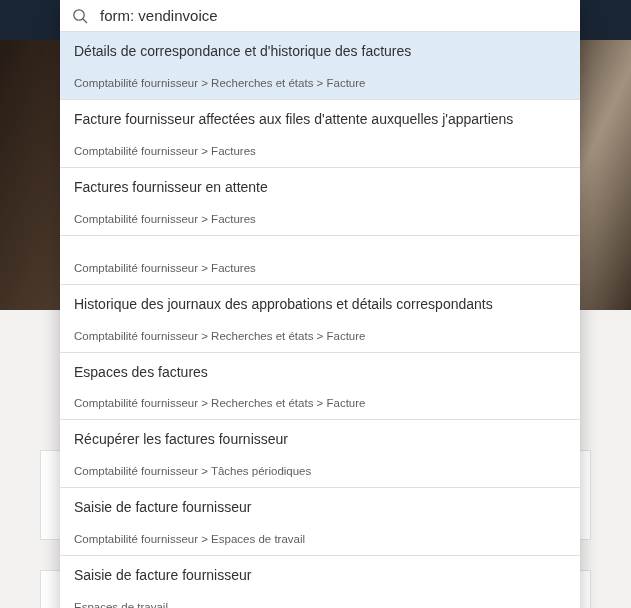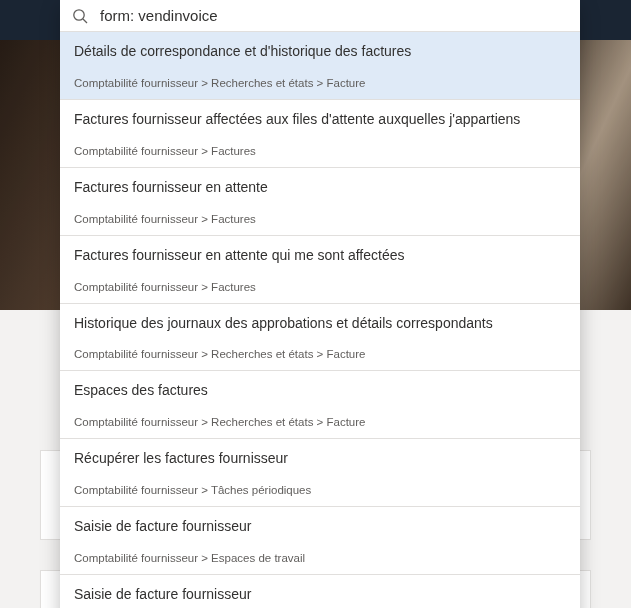--- a/index.html
+++ b/index.html
@@ -125,29 +125,28 @@
       <line x1="11" y1="11" x2="15" y2="15" stroke="#605e5c" stroke-width="1.3"></line>
     </svg>
     <input class="search-input" value="form: vendinvoice" style="">
   </div>
   <div class="results" id="results">
       <div class="result selected">
         <div class="result-title">Détails de correspondance et d'historique des factures</div>
         <div class="result-path">Comptabilité fournisseur &gt; Recherches et états &gt; Facture</div>
       </div>
       <div class="result">
-        <div class="result-title">Factures fournisseur affectées aux files d'attente auxquelles j'appartiens</div>
+        <div class="result-title">Facture fournisseur affectées aux files d'attente auxquelles j'appartiens</div>
         <div class="result-path">Comptabilité fournisseur &gt; Factures</div>
       </div>
       <div class="result">
         <div class="result-title">Factures fournisseur en attente</div>
         <div class="result-path">Comptabilité fournisseur &gt; Factures</div>
       </div>
       <div class="result">
-        <div class="result-title">Factures fournisseur en attente qui me sont affectées</div>
         <div class="result-path">Comptabilité fournisseur &gt; Factures</div>
       </div>
       <div class="result">
         <div class="result-title">Historique des journaux des approbations et détails correspondants</div>
         <div class="result-path">Comptabilité fournisseur &gt; Recherches et états &gt; Facture</div>
       </div>
       <div class="result">
         <div class="result-title">Espaces des factures</div>
         <div class="result-path">Comptabilité fournisseur &gt; Recherches et états &gt; Facture</div>
       </div>

